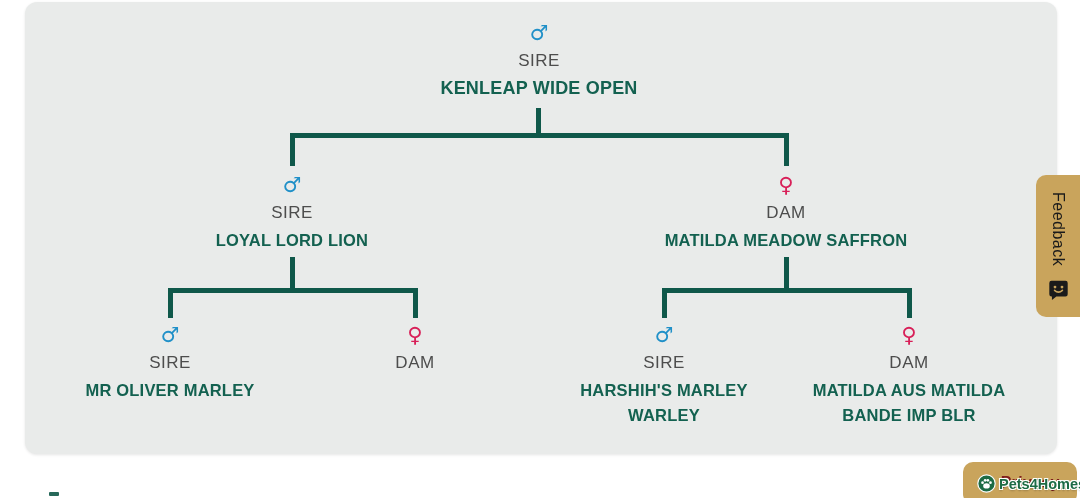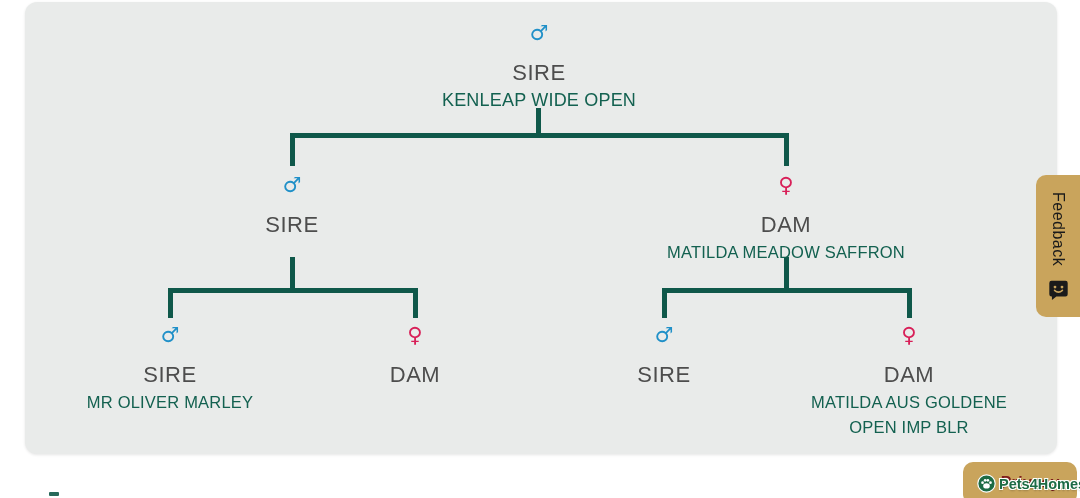--- a/index.html
+++ b/index.html
@@ -36,32 +36,32 @@
     display: block;
     font-family: "DejaVu Sans", sans-serif;
     font-size: 21px;
     line-height: 26px;
     font-weight: bold;
   }
   .gender-male { color: #2090c8; }
   .gender-female { color: #d81f58; }
   .relation {
     display: block;
-    margin-top: 16px;
-    font-size: 22px;
+    margin-top: 4px;
+    font-size: 17px;
     line-height: 22px;
     color: #4d4d4d;
     letter-spacing: 0.5px;
   }
   .pet-name {
     display: block;
     margin-top: 4px;
     font-size: 16.5px;
     line-height: 25px;
-    font-weight: normal;
+    font-weight: bold;
     color: #136150;
     letter-spacing: 0.2px;
   }
   .node-root .pet-name { font-size: 18px; }
   
   .feedback-tab {
     position: absolute;
     left: 1036px; top: 175px;
     width: 44px; height: 142px;
     background: #c9a45c;
@@ -156,44 +156,46 @@
 
   <div class="node node-root" style="left:389px; top:20px; width:300px;">
     <span class="gender-icon gender-male">♂</span>
     <span class="relation">SIRE</span>
     <span class="pet-name">KENLEAP WIDE OPEN</span>
   </div>
 
   <div class="node" style="left:142px; top:172px; width:300px;">
     <span class="gender-icon gender-male">♂</span>
     <span class="relation">SIRE</span>
+    <span class="pet-name">LOYAL LORD LION</span>
   </div>
   <div class="node" style="left:636px; top:172px; width:300px;">
     <span class="gender-icon gender-female">♀</span>
     <span class="relation">DAM</span>
     <span class="pet-name">MATILDA MEADOW SAFFRON</span>
   </div>
 
   <div class="node" style="left:40px; top:322px; width:260px;">
     <span class="gender-icon gender-male">♂</span>
     <span class="relation">SIRE</span>
     <span class="pet-name">MR OLIVER MARLEY</span>
   </div>
   <div class="node" style="left:285px; top:322px; width:260px;">
     <span class="gender-icon gender-female">♀</span>
     <span class="relation">DAM</span>
   </div>
   <div class="node" style="left:564px; top:322px; width:200px;">
     <span class="gender-icon gender-male">♂</span>
     <span class="relation">SIRE</span>
+    <span class="pet-name">HARSHIH'S MARLEY WARLEY</span>
   </div>
   <div class="node" style="left:803px; top:322px; width:212px;">
     <span class="gender-icon gender-female">♀</span>
     <span class="relation">DAM</span>
-    <span class="pet-name">MATILDA AUS GOLDENE OPEN IMP BLR</span>
+    <span class="pet-name">MATILDA AUS MATILDA BANDE IMP BLR</span>
   </div>
 
   <div class="feedback-tab">
     <span class="feedback-label">Feedback</span>
     <span class="feedback-icon">
       <svg width="21" height="21" viewBox="0 0 24 24">
         <path d="M4 2 h16 a2.5 2.5 0 0 1 2.5 2.5 v13 a2.5 2.5 0 0 1 -2.5 2.5 h-10.5 l-5 4 v-4 h-0.5 a2.5 2.5 0 0 1 -2.5 -2.5 v-13 A2.5 2.5 0 0 1 4 2 z" fill="#1a1a1a"></path>
         <circle cx="8" cy="9.2" r="1.6" fill="#c9a45c"></circle>
         <circle cx="16" cy="9.2" r="1.6" fill="#c9a45c"></circle>
         <path d="M7.5 13 q4.5 4 9 0" stroke="#c9a45c" stroke-width="1.8" fill="none" stroke-linecap="round"></path>

